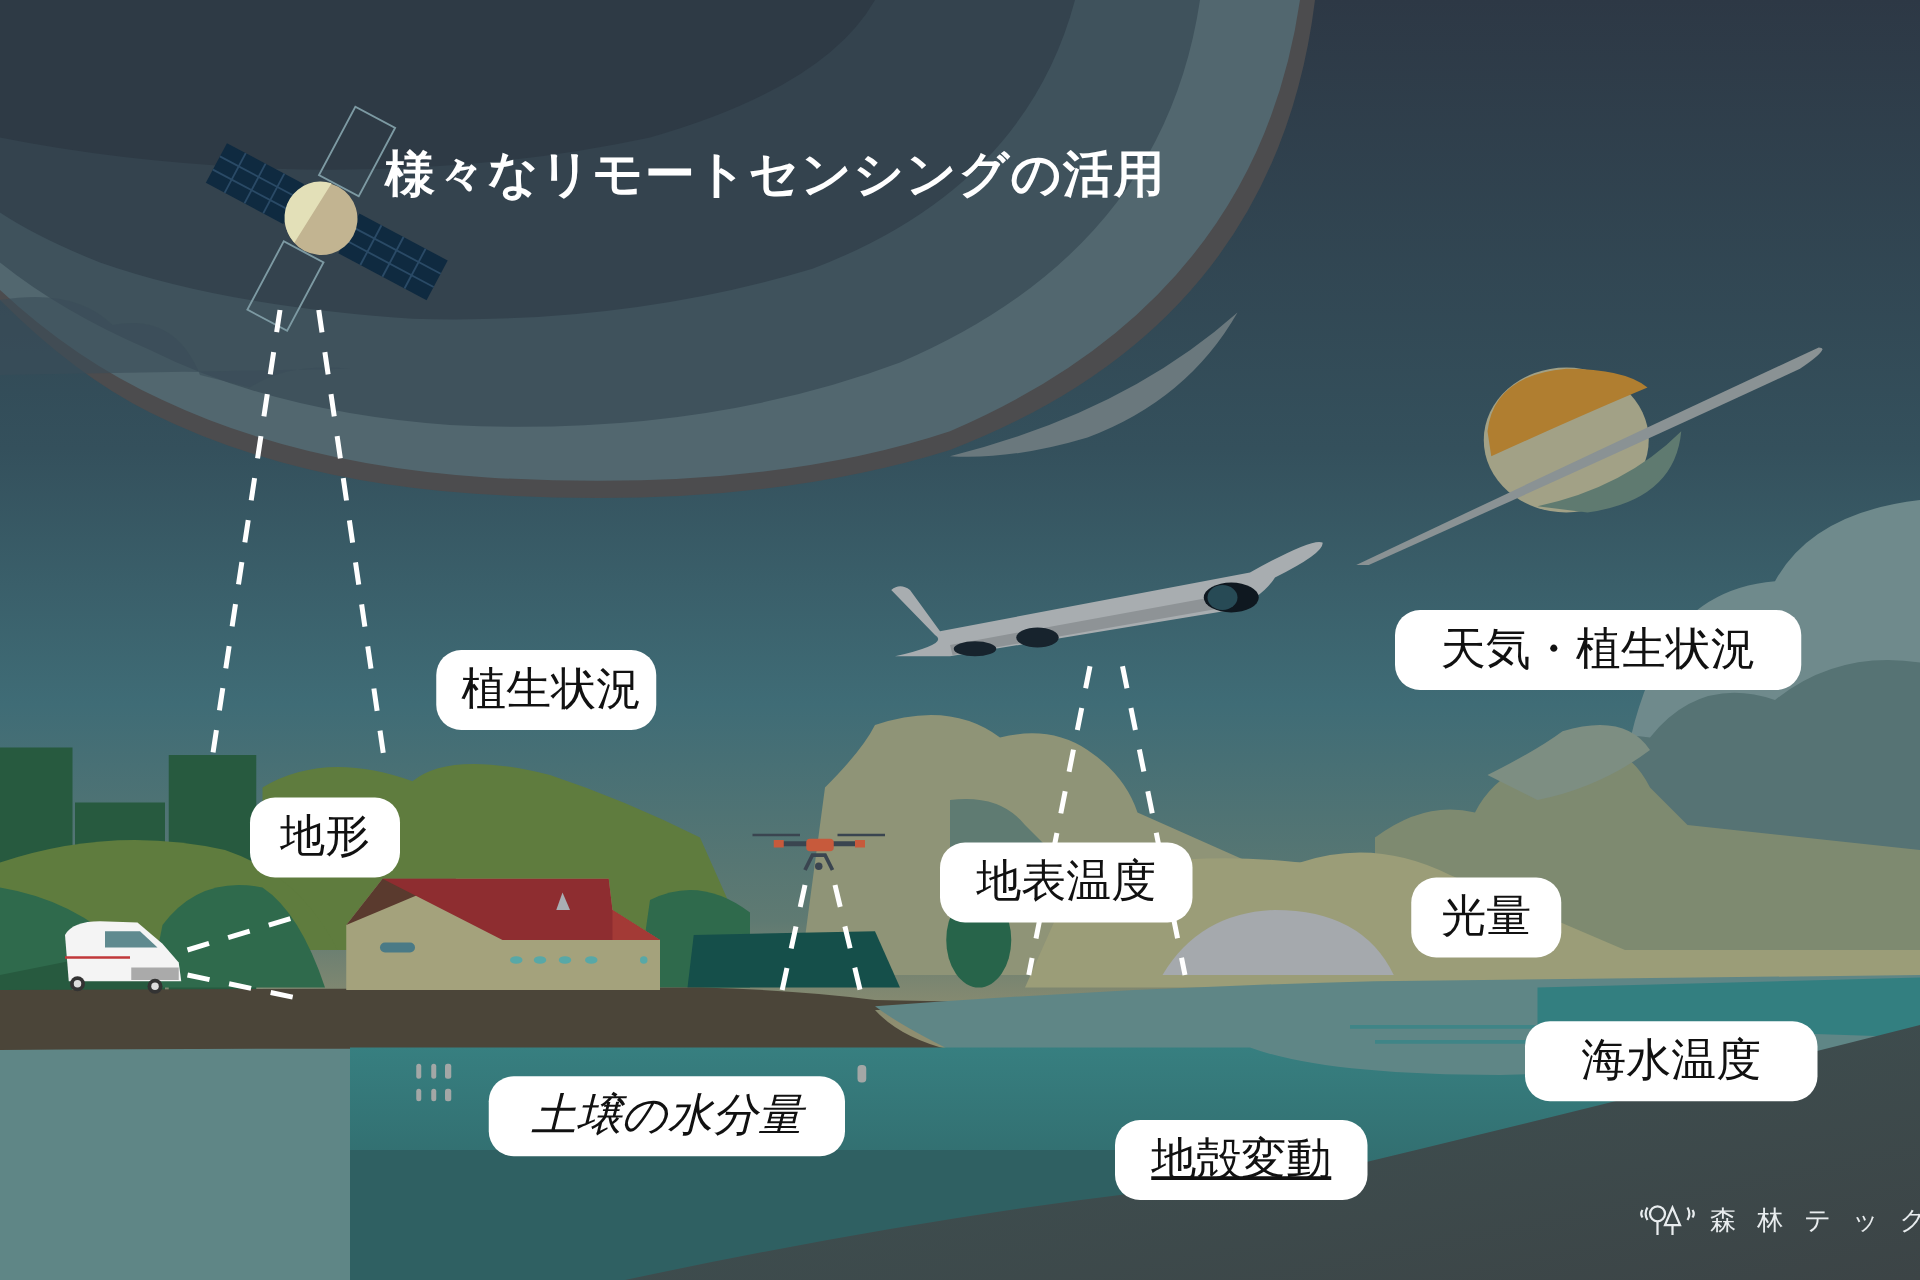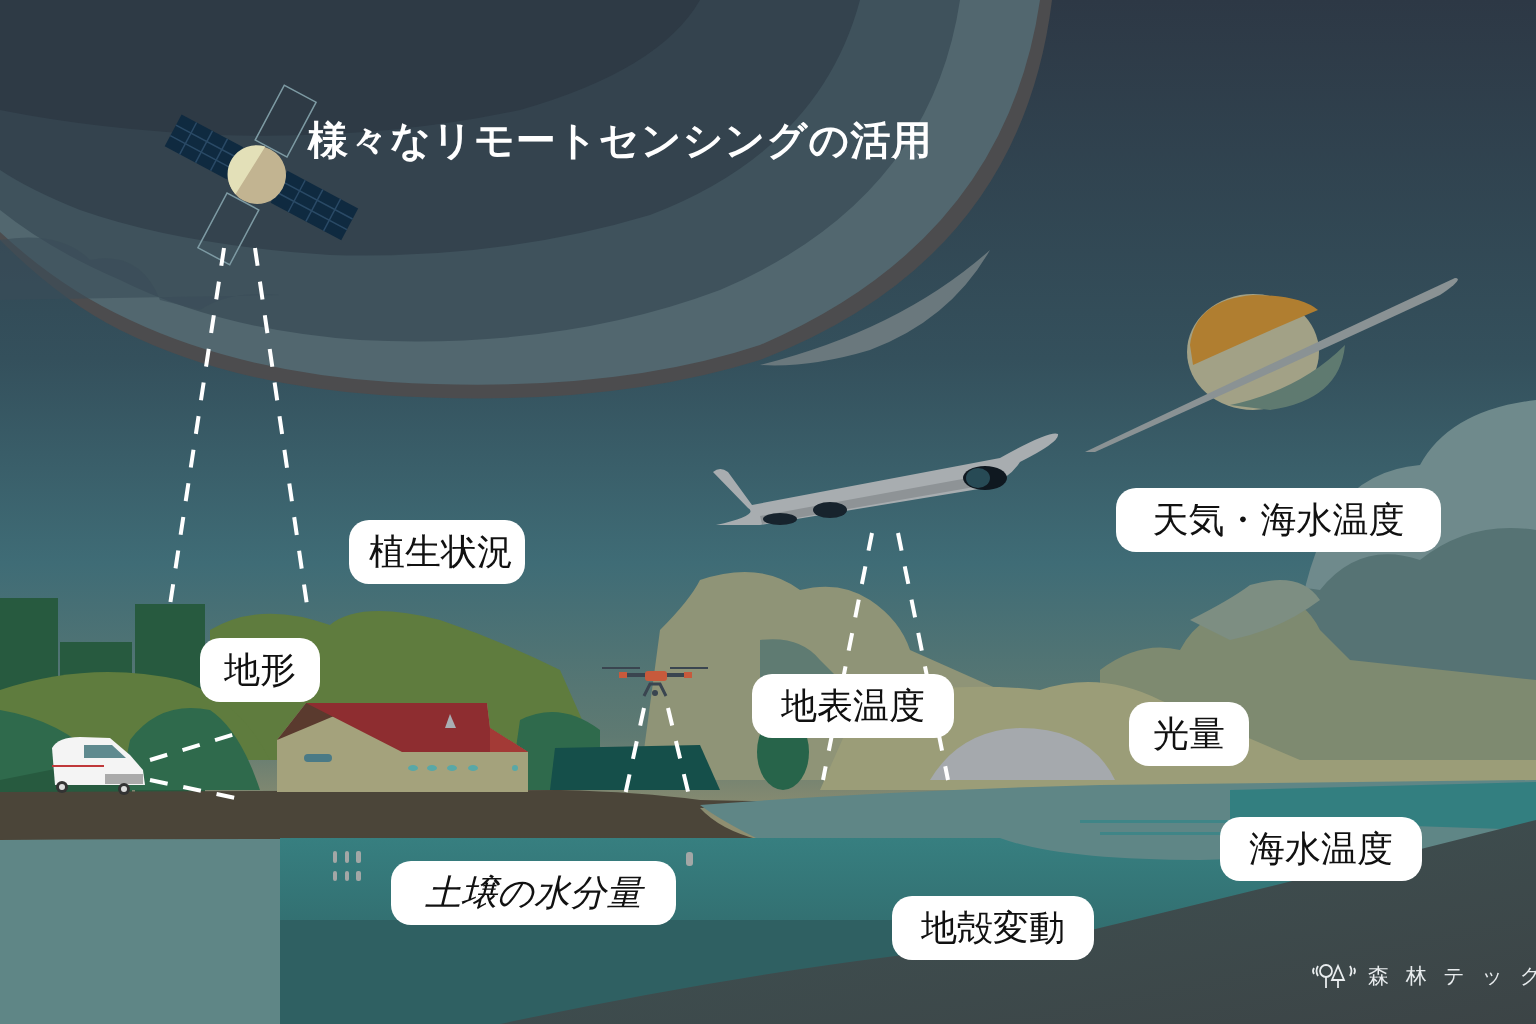--- a/index.html
+++ b/index.html
@@ -189,25 +189,25 @@
     <line x1="150" y1="760" x2="245" y2="731"></line>
     <line x1="150" y1="780" x2="245" y2="800"></line>
   </g>
 </svg>
 
 <div class="title">様々なリモートセンシングの活用</div>
 
 <div class="label" style="left:349px; top:520px; width:176px;">植生状況</div>
 <div class="label" style="left:200px; top:638px; width:120px;">地形</div>
 <div class="label" style="left:704px; top:674px; width:202px;margin-left:48px;">地表温度</div>
-<div class="label" style="left:1116px; top:488px; width:325px;">天気・海水温度</div>
+<div class="label" style="left:1116px; top:488px; width:325px;">天気・植生状況</div>
 <div class="label" style="left:1129px; top:678px; width:120px;margin-top:24px;">光量</div>
 <div class="label" style="left:391px; top:861px; width:285px;font-style:italic;">土壌の水分量</div>
-<div class="label" style="left:1220px; top:817px; width:202px;">海水温度</div>
-<div class="label" style="left:892px; top:896px; width:202px;">地殻変動</div>
+<div class="label" style="left:1220px; top:817px; width:234px;">海水温度</div>
+<div class="label" style="left:892px; top:896px; width:202px;text-decoration:underline;">地殻変動</div>
 
 <div class="logo">
   <span>
     <svg width="52" height="28" viewBox="0 0 52 28">
       <g fill="none" stroke="#e8ecee" stroke-width="1.8">
         <path d="M4 6 Q2 9 4 12"></path>
           <path d="M8 4 Q5 9 8 14"></path>
         <circle cx="16" cy="9" r="6"></circle>
           <line x1="16" y1="15" x2="16" y2="26"></line>
         <path d="M28 4 L22 18 L34 18 Z"></path>

